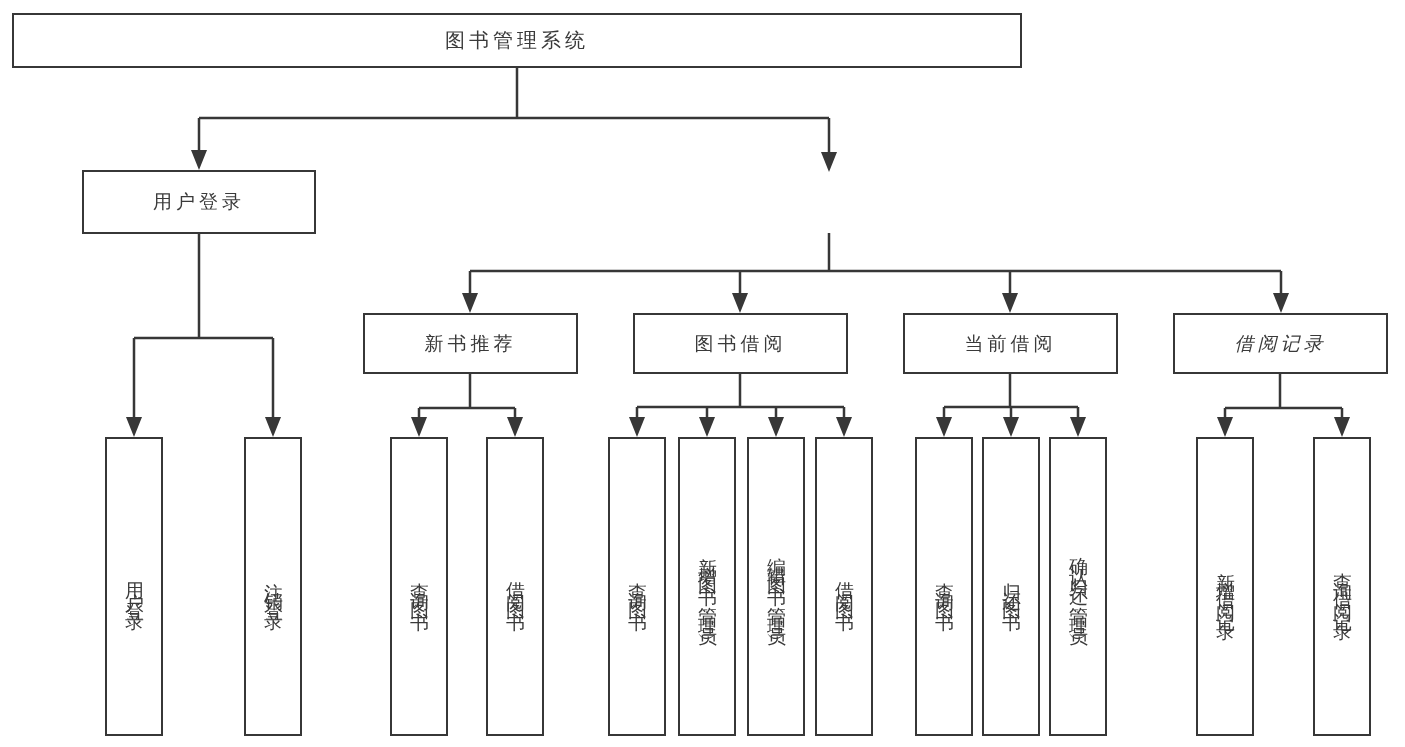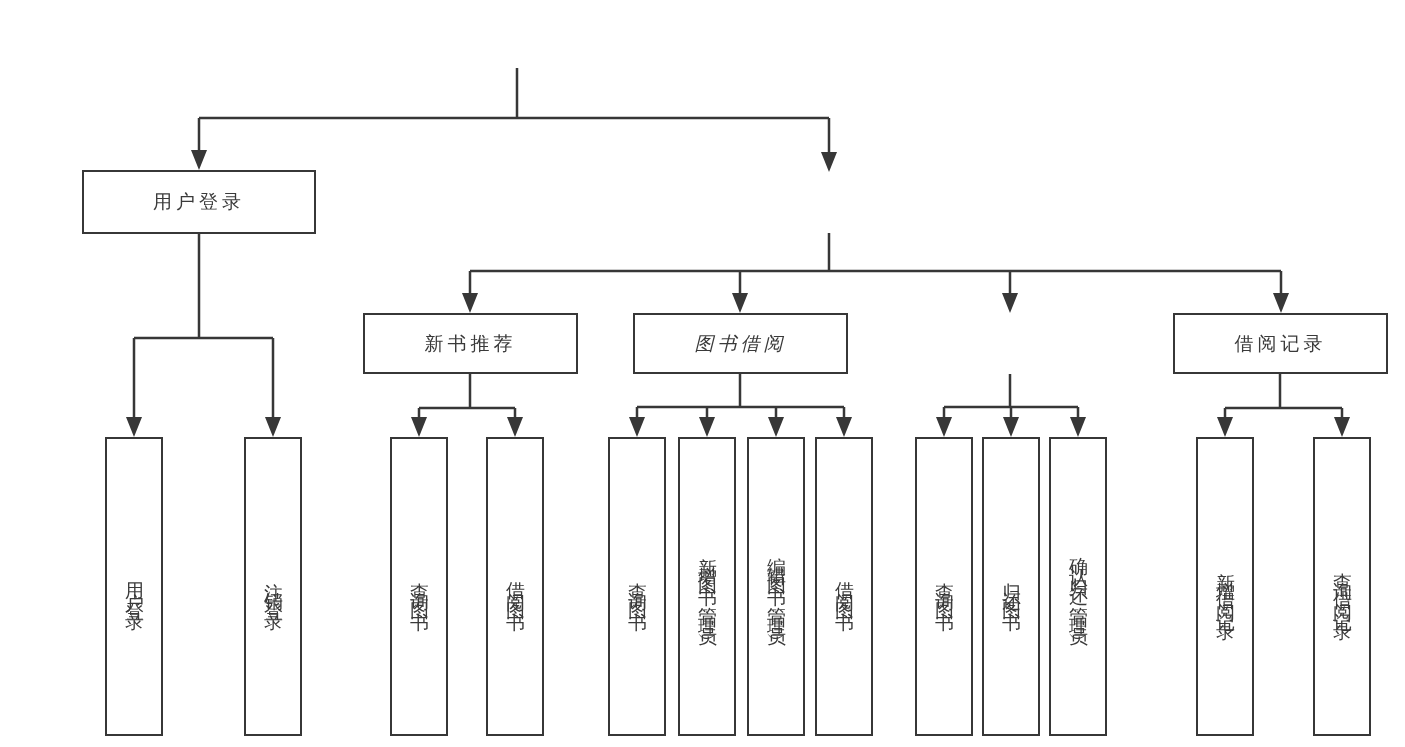--- a/index.html
+++ b/index.html
@@ -96,26 +96,28 @@
       <polygon points="768,417 784,417 776,437"></polygon>
       <polygon points="836,417 852,417 844,437"></polygon>
       <polygon points="936,417 952,417 944,437"></polygon>
       <polygon points="1003,417 1019,417 1011,437"></polygon>
       <polygon points="1070,417 1086,417 1078,437"></polygon>
       <polygon points="1217,417 1233,417 1225,437"></polygon>
       <polygon points="1334,417 1350,417 1342,437"></polygon>
     </g>
   </svg>
 
+  <div class="node hbox root-box" style="left:12px; top:13px; width:1010px; height:55px;">图书管理系统</div>
 
   <div class="node hbox" style="left:82px; top:170px; width:234px; height:64px;">用户登录</div>
 
   <div class="node hbox" style="left:363px; top:313px; width:215px; height:61px;">新书推荐</div>
-  <div class="node hbox" style="left:633px; top:313px; width:215px; height:61px;font-style:italic;">图书借阅</div>
-  <div class="node hbox" style="left:1173px; top:313px; width:215px; height:61px;">借阅记录</div>
+  <div class="node hbox" style="left:633px; top:313px; width:215px; height:61px;">图书借阅</div>
+  <div class="node hbox" style="left:903px; top:313px; width:215px; height:61px;">当前借阅</div>
+  <div class="node hbox" style="left:1173px; top:313px; width:215px; height:61px;font-style:italic;">借阅记录</div>
 
   <div class="node vbox" style="left:105px;">
     <span class="vtext">用户登录</span>
   </div>
   <div class="node vbox" style="left:244px;">
     <span class="vtext">注销登录</span>
   </div>
 
   <div class="node vbox" style="left:390px;">
     <span class="vtext">查询图书</span>

